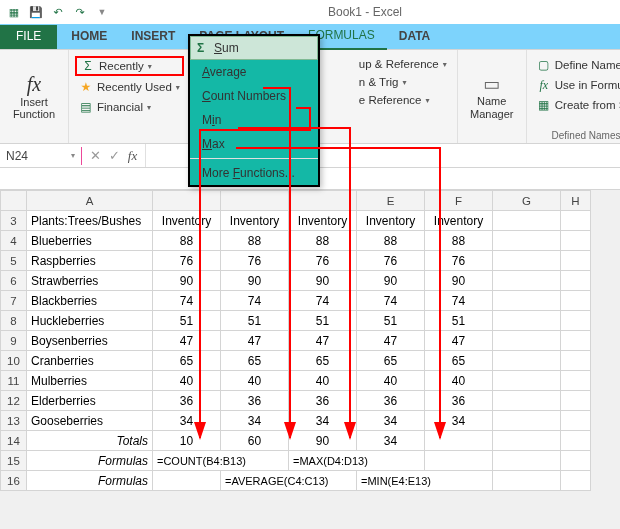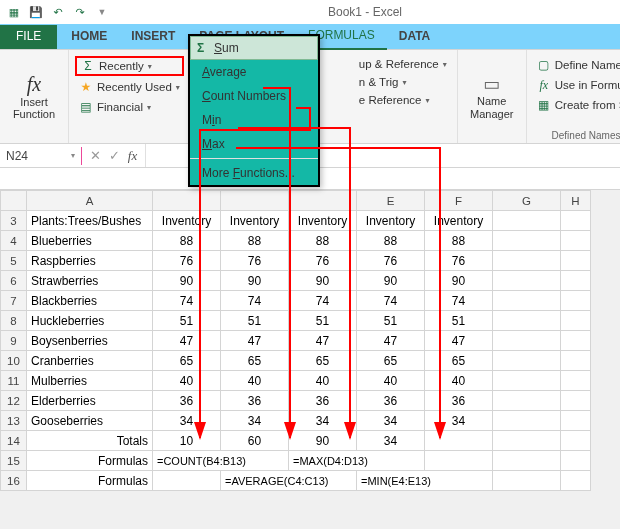--- a/index.html
+++ b/index.html
@@ -48,21 +48,21 @@
 
 .sheet { position: relative; }
 .grid { border-collapse: collapse; font-size: 12px; background: #fff; table-layout: fixed; }
 .grid th, .grid td { border: 1px solid #d4d4d4; height: 20px; }
 .grid th { background: #f3f3f3; font-weight: normal; color: #444; text-align: center; font-size: 11.5px; }
 .grid .rowhead { background: #f3f3f3; text-align: center; color: #444; width: 26px; font-size: 11.5px; }
 .grid td { padding: 0 4px; color: #000; }
 .col-sel { width: 26px; }
 .col-A { width: 126px; }
 .col-data { width: 68px; }
-.txt-right { text-align: right; }
+.txt-right { text-align: right; font-style: italic; }
 .txt-center { text-align: center; }
 .formula-cell { font-size: 11px; white-space: nowrap; }
 
 
 .arrows { position: absolute; top: 0; left: 0; pointer-events: none; z-index: 60; }
 </style>
 </head>
 <body>
 
 <div class="titlebar">

